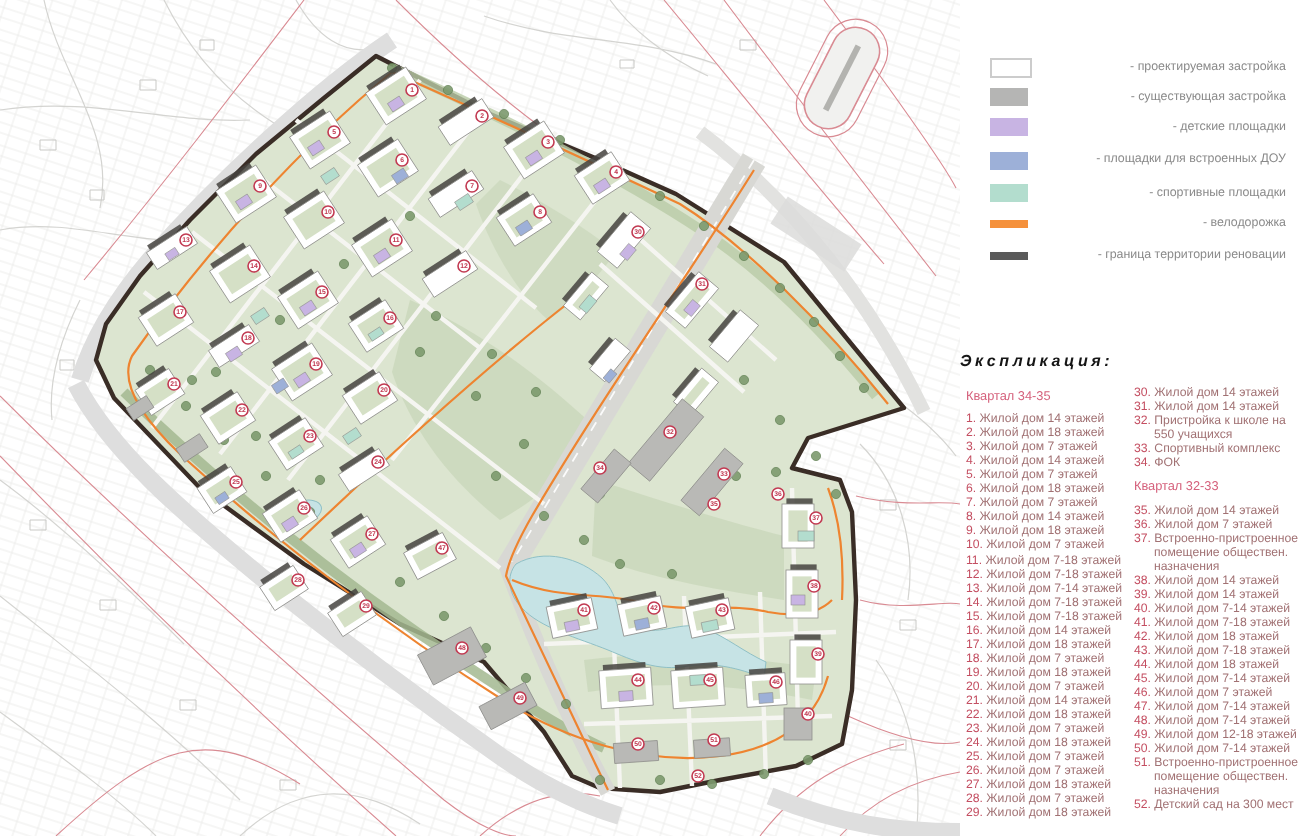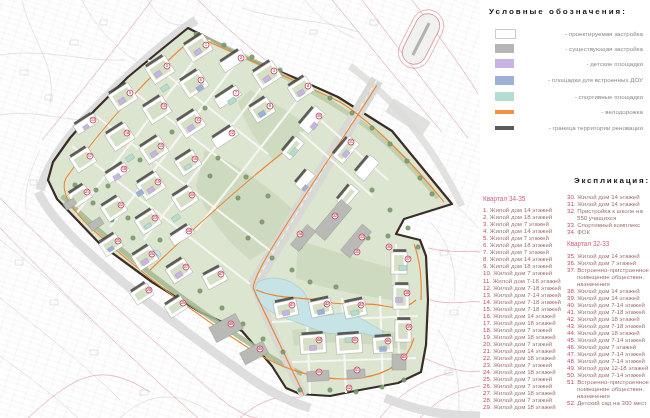--- a/index.html
+++ b/index.html
@@ -14,22 +14,22 @@
   .lg-row.dou{height:18px}.lg-row.border{height:17px}
   .sw{width:19px;height:9px;flex:none;margin-right:6px;}
   .sw.proposed{background:#ffffff;border:1px solid #cccccc;height:8px;}
   .sw.existing{background:#b5b5b4;}
   .sw.play{background:#c8b4e3;}
   .sw.dou{background:#9db0d8;}
   .sw.sport{background:#b3ddce;}
   .sw.bike{height:4px;background:#f5913c;}
   .sw.border{height:4px;background:#5a5a5a;}
   .lg-label{flex:1;text-align:right;font-size:6.2px;line-height:7.2px;color:#8a8a8a;}
-  .ex-title{position:absolute;top:176px;left:0;width:100%;margin:0;text-align:right;
-            font-size:8px;font-weight:bold;letter-spacing:1.8px;color:#161616;}
+  .ex-title{position:absolute;top:176px;left:0;width:100%;margin:0;text-align:left;
+            font-size:8px;font-weight:bold;letter-spacing:1.8px;color:#161616;font-style:italic;}
   .ex-col{position:absolute;font-size:6.1px;color:#a17173;}
   .ex-left{top:195px;left:3px;width:82px;line-height:7.05px;}
   .ex-right{top:193px;left:87px;width:82px;line-height:7.0px;}
   .quarter{font-size:6.4px;color:#d5617c;margin:0 0 4px 0;}
   .quarter.q2{margin:5px 0 5px 0;}
   .ex-item{padding-left:10px;text-indent:-10px;}
   .ex-item .n{color:#c44f62;}
   svg text{font-family:"Liberation Sans","DejaVu Sans",sans-serif;}
 </style>
 </head>
@@ -667,21 +667,20 @@
           <text y="1.2" text-anchor="middle" fill="#c23a52" style="font-size:3.4px;font-weight:bold">51</text>
         </g>
         <g transform="translate(349 388)">
           <circle r="3" fill="#ffffff" stroke="#c23a52" stroke-width="0.8"></circle>
           <text y="1.2" text-anchor="middle" fill="#c23a52" style="font-size:3.4px;font-weight:bold">52</text>
         </g>
       </g>
   </svg>
 
   <aside class="panel">
-    <h1 class="lg-title">Условные обозначения:</h1>
     <div class="lg-items" id="legend-items">
         <div class="lg-row proposed">
           <span class="sw proposed"></span>
           <span class="lg-label">- проектируемая застройка</span>
         </div>
         <div class="lg-row existing">
           <span class="sw existing"></span>
           <span class="lg-label">- существующая застройка</span>
         </div>
         <div class="lg-row play">

